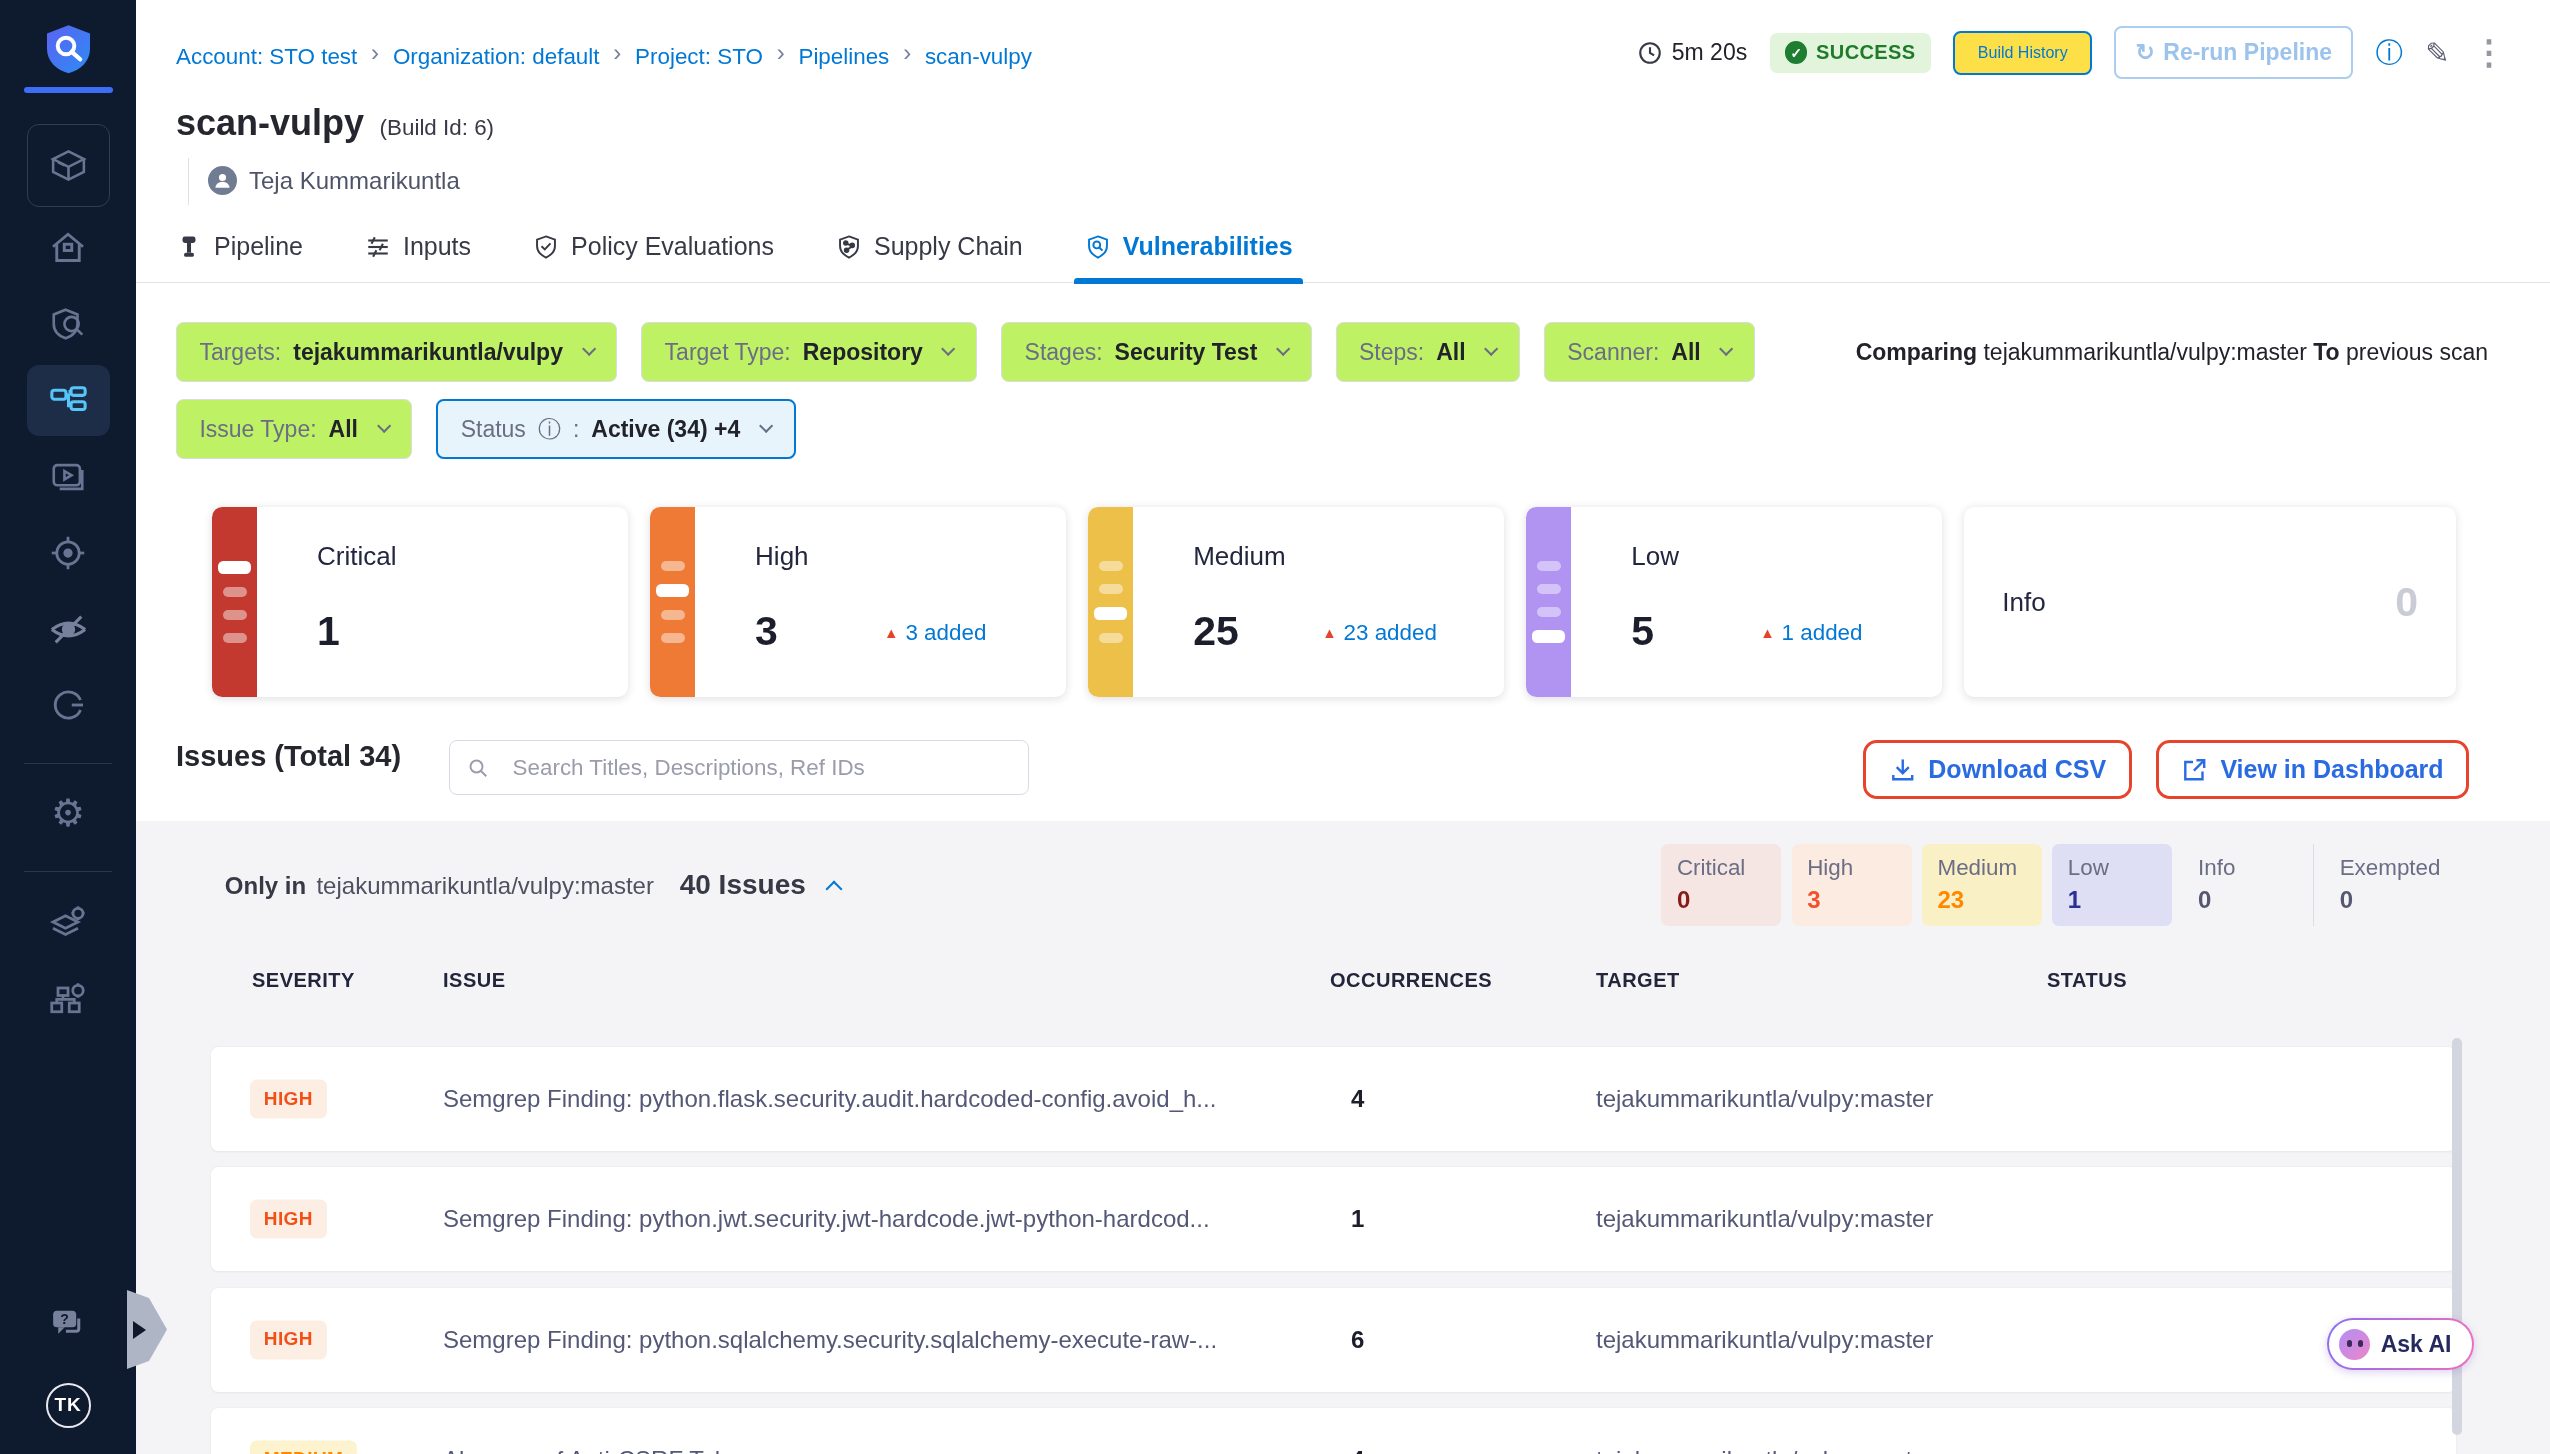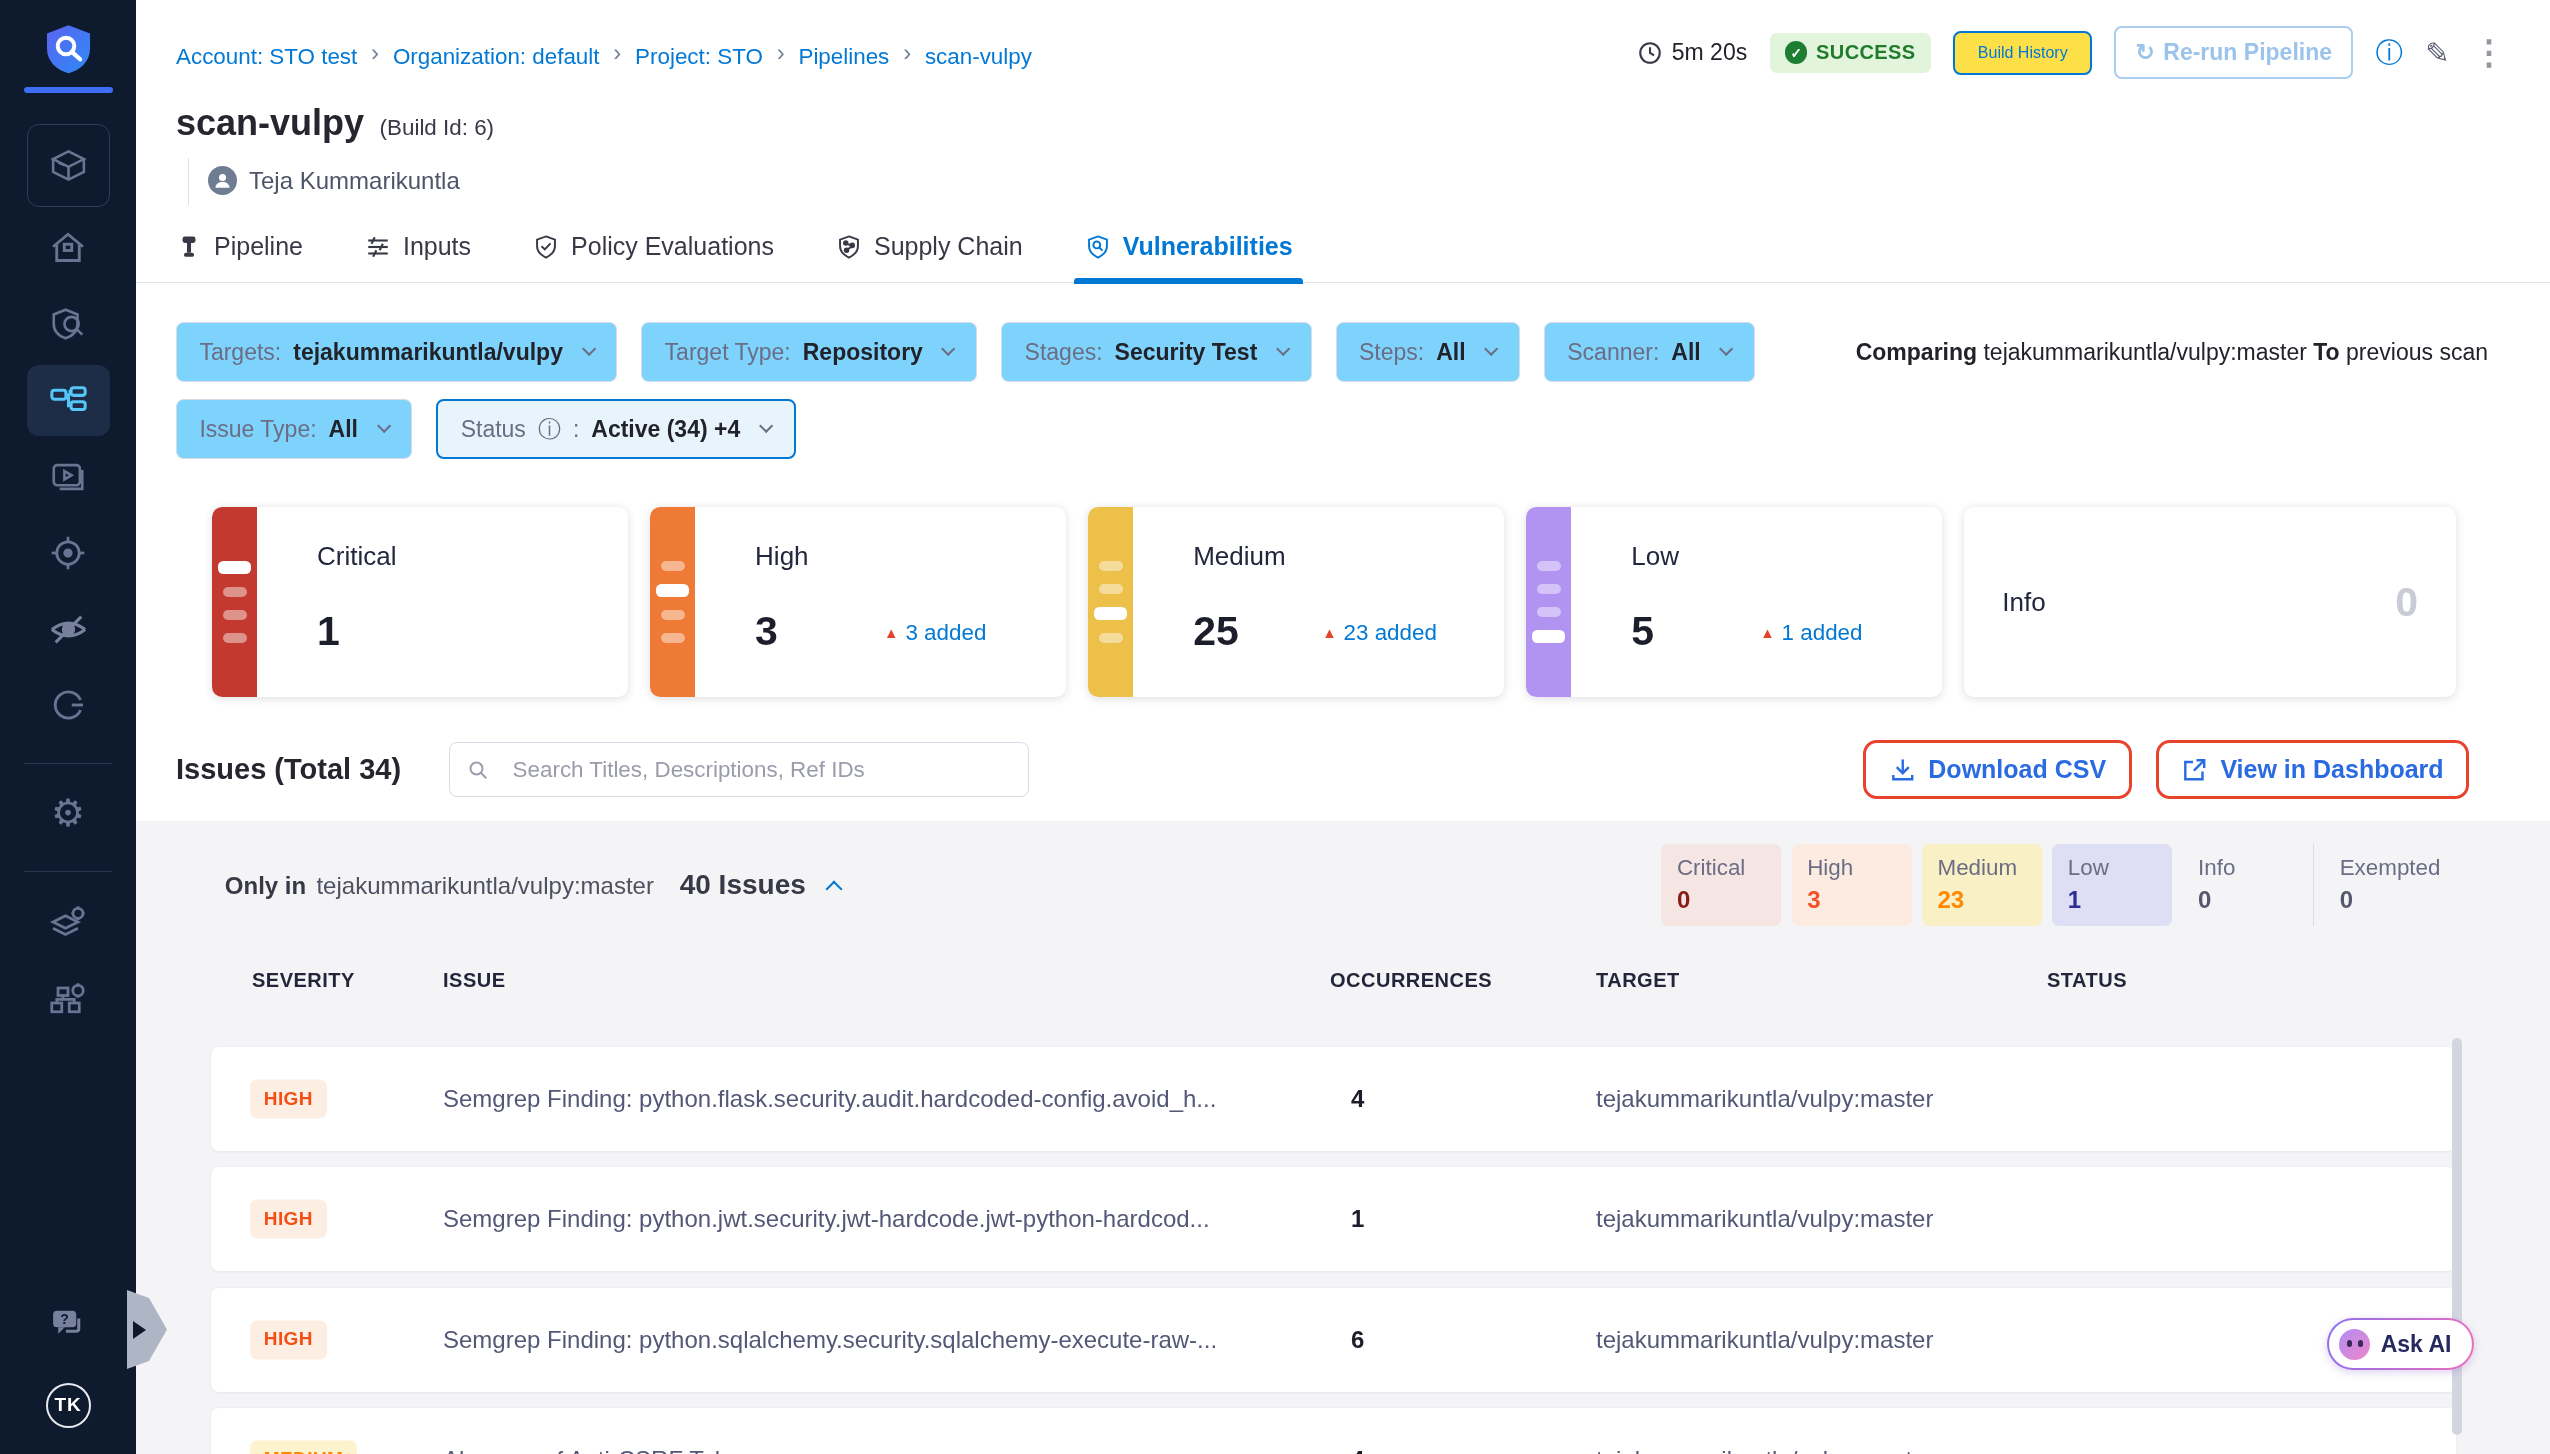--- a/index.html
+++ b/index.html
@@ -48,21 +48,21 @@
   .author-name { font-size:24px; color:#4f5468; }
 
   .tabs { margin-top:8.6px; display:flex; align-items:flex-end; gap:62px; padding:0 40px; border-bottom:1.7px solid #e1e2ea; height:69px; }
   .tab { position:relative; display:flex; align-items:center; gap:12px; font-size:25px; color:#383946; padding-bottom:20.6px; cursor:pointer; }
   .tab.active { color:#0278d5; font-weight:bold; }
   .tab.active .tab-underline { position:absolute; left:-10.3px; right:-10.3px; bottom:-1.7px; height:6px; background:#0278d5; border-radius:3.4px 3.4px 0 0; }
 
   
   .filters-row { position:relative; display:flex; align-items:center; gap:24px; padding:0 62px 0 40px; margin-top:39px; }
   .filters-row.second { margin-top:17px; }
-  .pill { display:flex; align-items:center; gap:12px; border:1.7px solid #d9dae5; border-radius:7.7px; height:60px; padding:0 22.4px; background:#7dd3fc; font-size:23px; cursor:pointer; }
+  .pill { display:flex; align-items:center; gap:12px; border:1.7px solid #d9dae5; border-radius:7.7px; height:60px; padding:0 22.4px; background:#bef264; font-size:23px; cursor:pointer; }
   .pill .f-label { color:#6b6d85; }
   .pill .f-value { color:#22222a; font-weight:600; }
   .pill.status-active { border:2.1px solid #0278d5; background:#e8f4fc; }
   .caret-down { width:10.3px; height:10.3px; border-right:2.1px solid #6b6d85; border-bottom:2.1px solid #6b6d85; transform:rotate(45deg); margin-top:-5.2px; margin-left:8.6px; }
   .comparing { position:absolute; right:62px; top:50%; transform:translateY(-50%); font-size:23px; color:#22222a; }
   .comparing b { font-weight:bold; }
 
   
   .cards { display:flex; gap:22.4px; padding:0 94px 0 76px; margin-top:48px; }
   .sev-card { position:relative; flex:1; height:190px; background:#fff; border-radius:10.3px; box-shadow:0 1.7px 8.6px rgba(36,38,63,.14); cursor:pointer; }
@@ -72,21 +72,21 @@
   .pip.on { width:33px; height:13px; background:#ffffff; }
   .card-label { position:absolute; left:105px; top:34px; font-size:26px; color:#22273d; }
   .card-count { position:absolute; left:105px; top:101px; font-size:41px; font-weight:bold; color:#1d1e2c; }
   .card-added { position:absolute; left:234px; top:113px; display:flex; align-items:center; gap:6.9px; font-size:22.4px; color:#0278d5; }
   .tri-up { color:#e4432c; font-size:14.6px; }
   .info-card { display:flex; align-items:center; justify-content:space-between; padding:0 38px; box-shadow:0 1.7px 8.6px rgba(36,38,63,.14); border-radius:10.3px; background:#fff; flex:1; height:190px; }
   .info-label { font-size:26px; color:#22273d; }
   .info-count { font-size:41px; font-weight:bold; color:#c9cbd6; }
 
   
-  .issues-toolbar { display:flex; align-items:center; margin-top:43px; padding:0 81px 22.4px 40px; }
+  .issues-toolbar { display:flex; align-items:flex-start; margin-top:43px; padding:0 81px 22.4px 40px; }
   .issues-title { font-size:29px; font-weight:bold; color:#25262e; }
   .search-box { margin-left:48px; width:580px; height:55px; border:1.7px solid #d9dae5; border-radius:8px; display:flex; align-items:center; padding:0 15.5px; gap:23px; background:#fff; }
   .search-box input { border:none; outline:none; flex:1; font-size:22.4px; color:#22222a; font-family:"Liberation Sans",sans-serif; background:transparent; }
   .search-box input::placeholder { color:#9a9cab; }
   .toolbar-actions { margin-left:auto; display:flex; gap:24px; }
   .annotated { border:3.4px solid #e8432d; border-radius:13.8px; padding:12px 22.4px; display:flex; align-items:center; gap:12px; cursor:pointer; background:transparent; }
   .annotated .act-label { color:#2b6be2; font-weight:bold; font-size:25px; }
 
   
   .issues-panel { position:relative; flex:1; background:#f4f4f6; padding:27.5px 94px 0 75px; overflow:hidden; }

